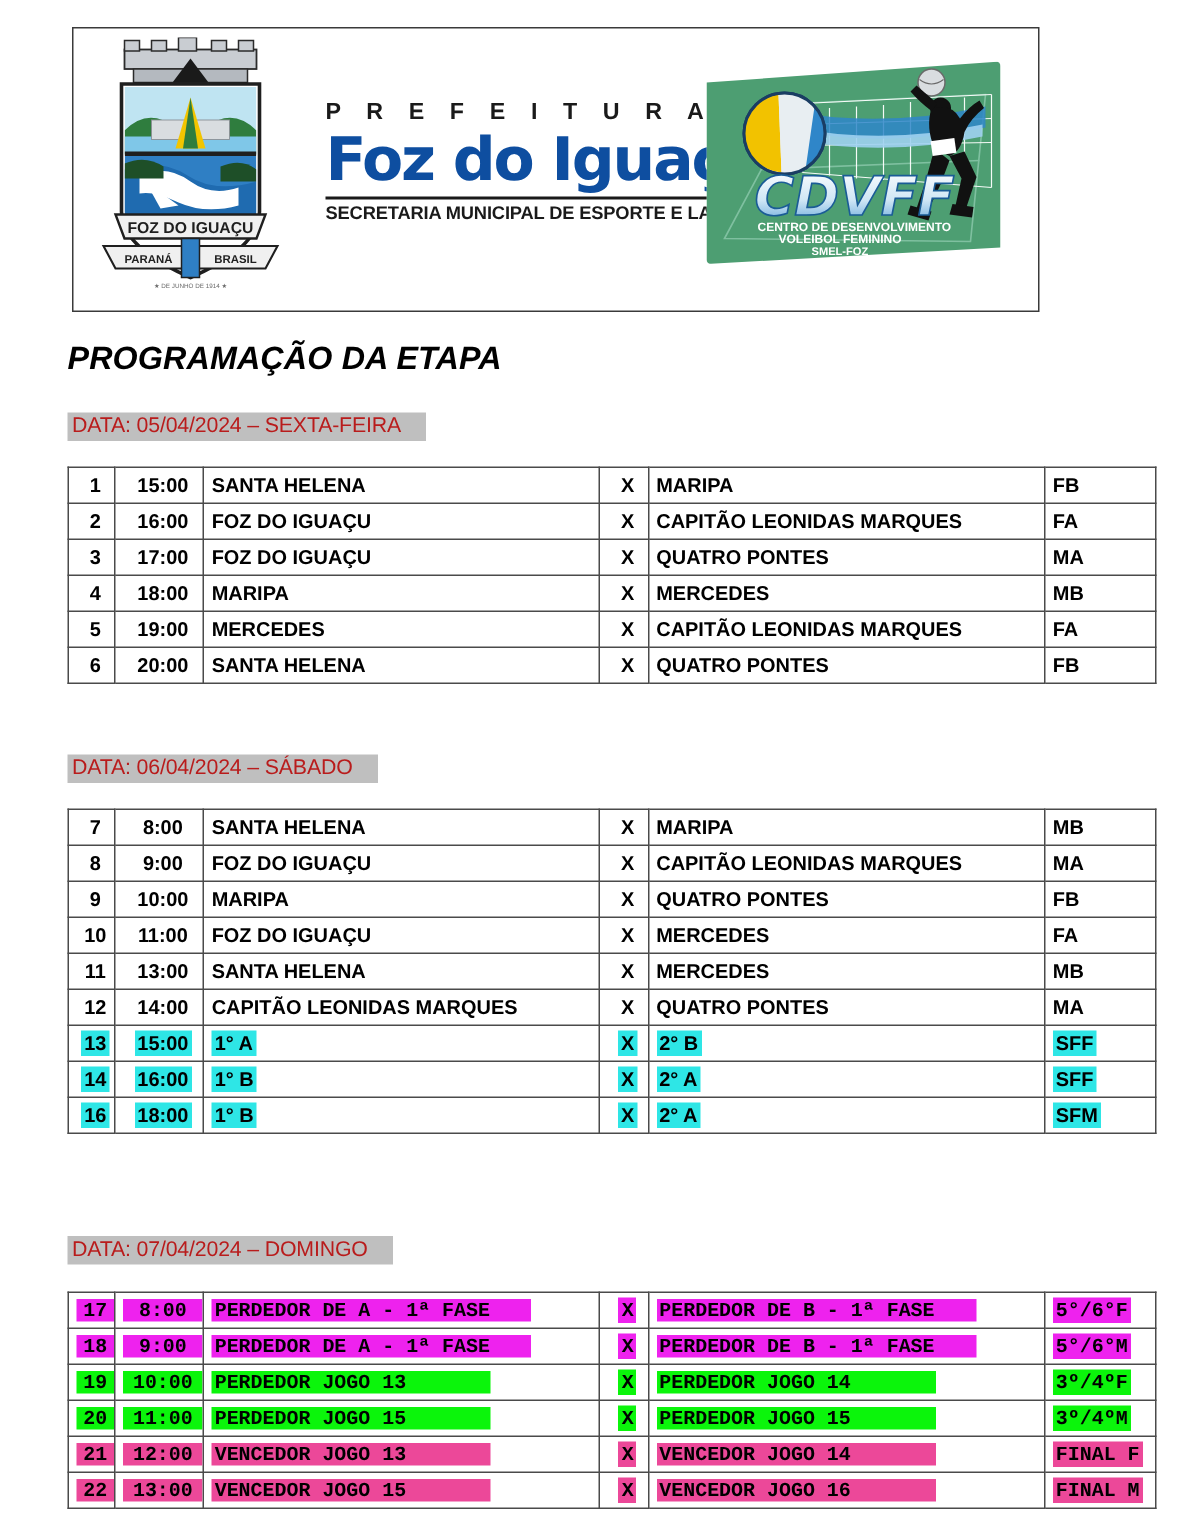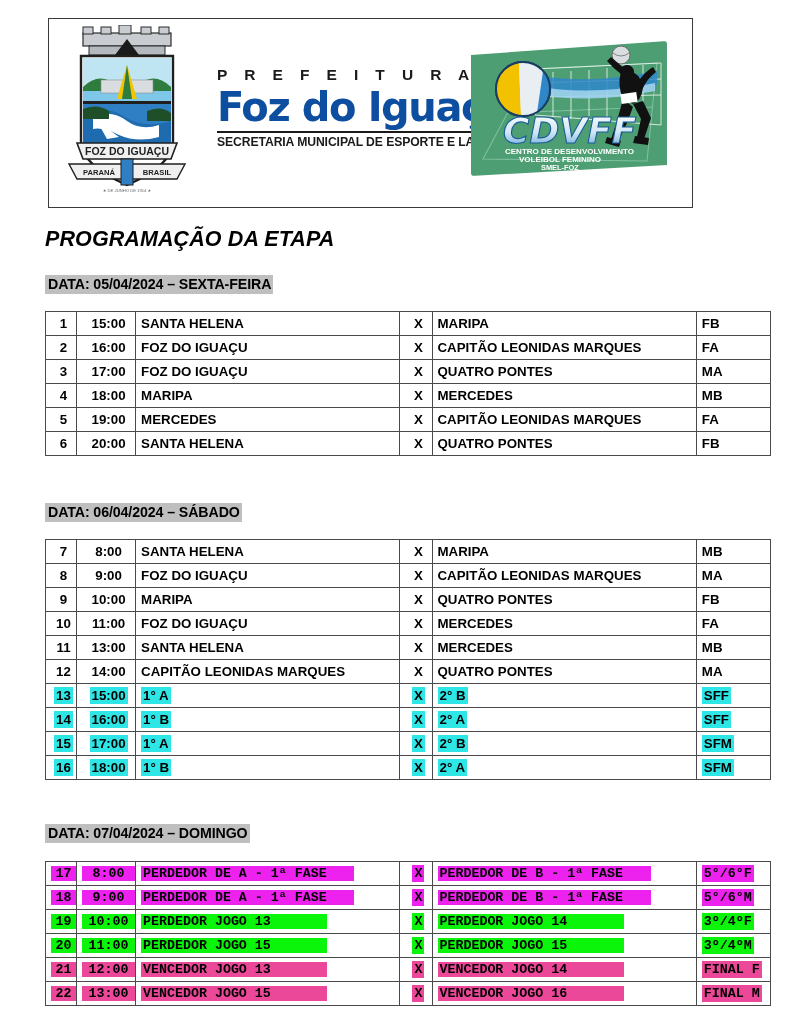--- a/index.html
+++ b/index.html
@@ -82,24 +82,24 @@
     font-weight: bold;
     letter-spacing: 0.1px;
     color: #000;
     font-style: italic;
   }
 
   
   .date-head {
     position: absolute;
     font-size: 14.2px;
-    font-weight: bold;
+    font-weight: normal;
     background: #bfbfbf;
-    color: #000000;
-    padding: 1px 2px 2px 3px;
+    color: #b91c1c;
+    padding: 1px 17px 2px 3px;
     letter-spacing: -0.1px;
     white-space: nowrap;
   }
   #date-1 { left: 45px; top: 275px; }
   #date-2 { left: 45px; top: 503px; }
   #date-3 { left: 45px; top: 824px; }
 
   
   table.sched {
     position: absolute;
@@ -400,28 +400,20 @@
       </tr>
       <tr>
         <td class="c-num"><span class="hl hl-cyan">14</span></td>
         <td class="c-time"><span class="hl hl-cyan">16:00</span></td>
         <td class="c-home"><span class="hl hl-cyan">1° B</span></td>
         <td class="c-x"><span class="hl hl-cyan">X</span></td>
         <td class="c-away"><span class="hl hl-cyan">2° A</span></td>
         <td class="c-cat"><span class="hl hl-cyan">SFF</span></td>
       </tr>
       <tr>
-        <td class="c-num"><span class="hl hl-cyan">15</span></td>
-        <td class="c-time"><span class="hl hl-cyan">17:00</span></td>
-        <td class="c-home"><span class="hl hl-cyan">1° A</span></td>
-        <td class="c-x"><span class="hl hl-cyan">X</span></td>
-        <td class="c-away"><span class="hl hl-cyan">2° B</span></td>
-        <td class="c-cat"><span class="hl hl-cyan">SFM</span></td>
-      </tr>
-      <tr>
         <td class="c-num"><span class="hl hl-cyan">16</span></td>
         <td class="c-time"><span class="hl hl-cyan">18:00</span></td>
         <td class="c-home"><span class="hl hl-cyan">1° B</span></td>
         <td class="c-x"><span class="hl hl-cyan">X</span></td>
         <td class="c-away"><span class="hl hl-cyan">2° A</span></td>
         <td class="c-cat"><span class="hl hl-cyan">SFM</span></td>
       </tr>
     </tbody>
 </table>
 

